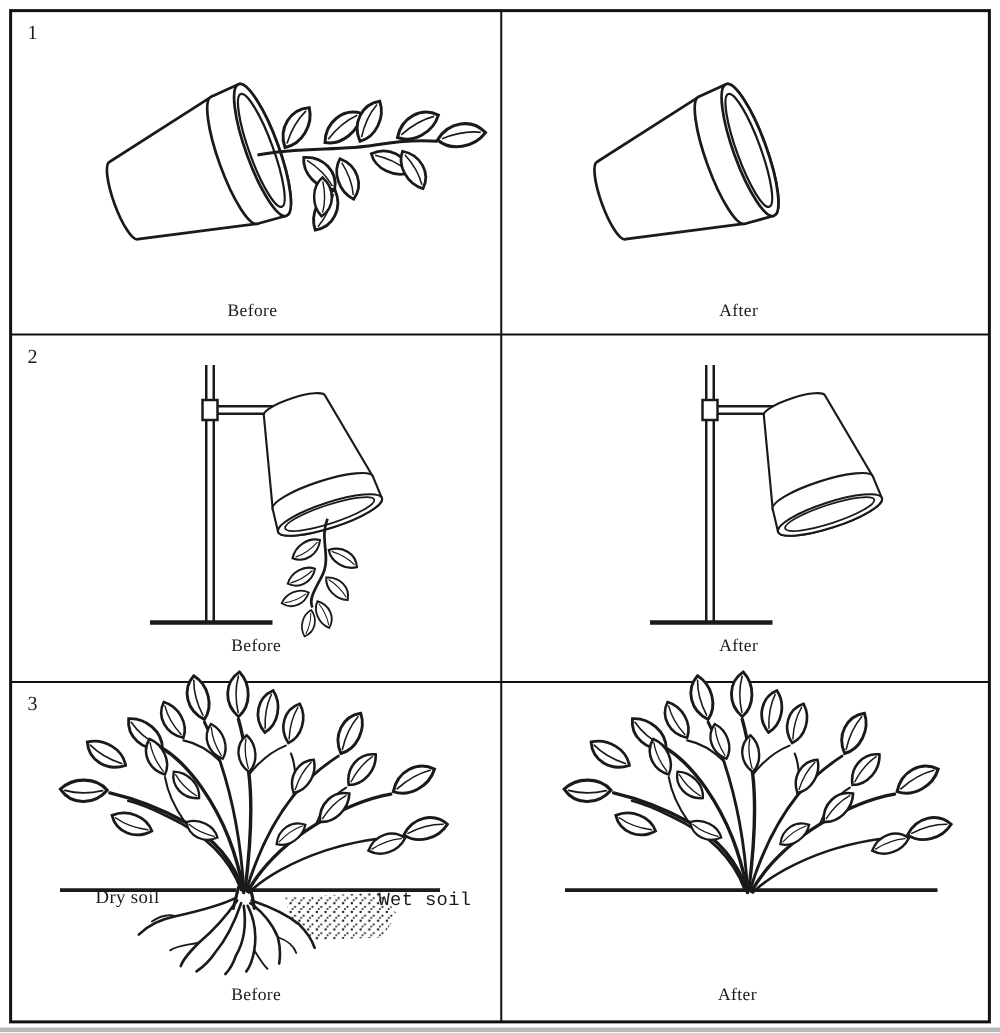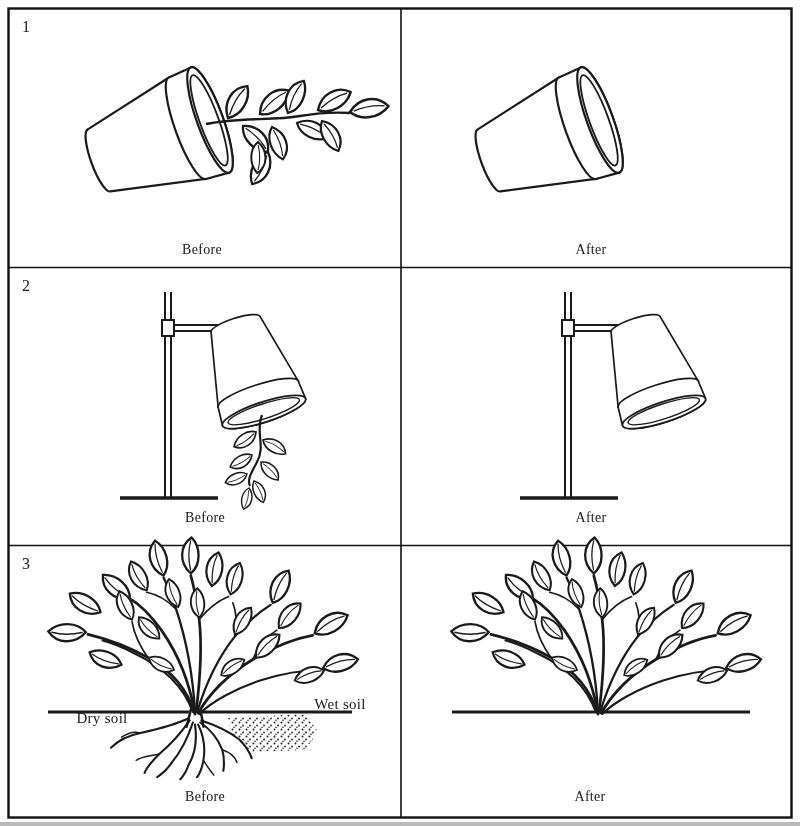--- a/index.html
+++ b/index.html
@@ -168,16 +168,16 @@
   <span class="num" style="left:22px;top:555px;">3</span>
 
   <span class="lbl" style="left:202px;top:242px;">Before</span>
   <span class="lbl" style="left:591px;top:242px;">After</span>
   <span class="lbl" style="left:205px;top:510px;">Before</span>
   <span class="lbl" style="left:591px;top:510px;">After</span>
   <span class="lbl" style="left:205px;top:789px;">Before</span>
   <span class="lbl" style="left:590px;top:789px;">After</span>
 
   <span class="lbl soil" style="left:102px;top:710px;">Dry soil</span>
-  <span class="lbl soil" style="left:340px;top:696px;">Wet soil</span>
+  <span class="lbl soil" style="left:340px;top:712px;font-family:Liberation Mono, monospace;">Wet soil</span>
 
   <div id="bottom-edge"></div>
 </div>
 
 </body></html>

